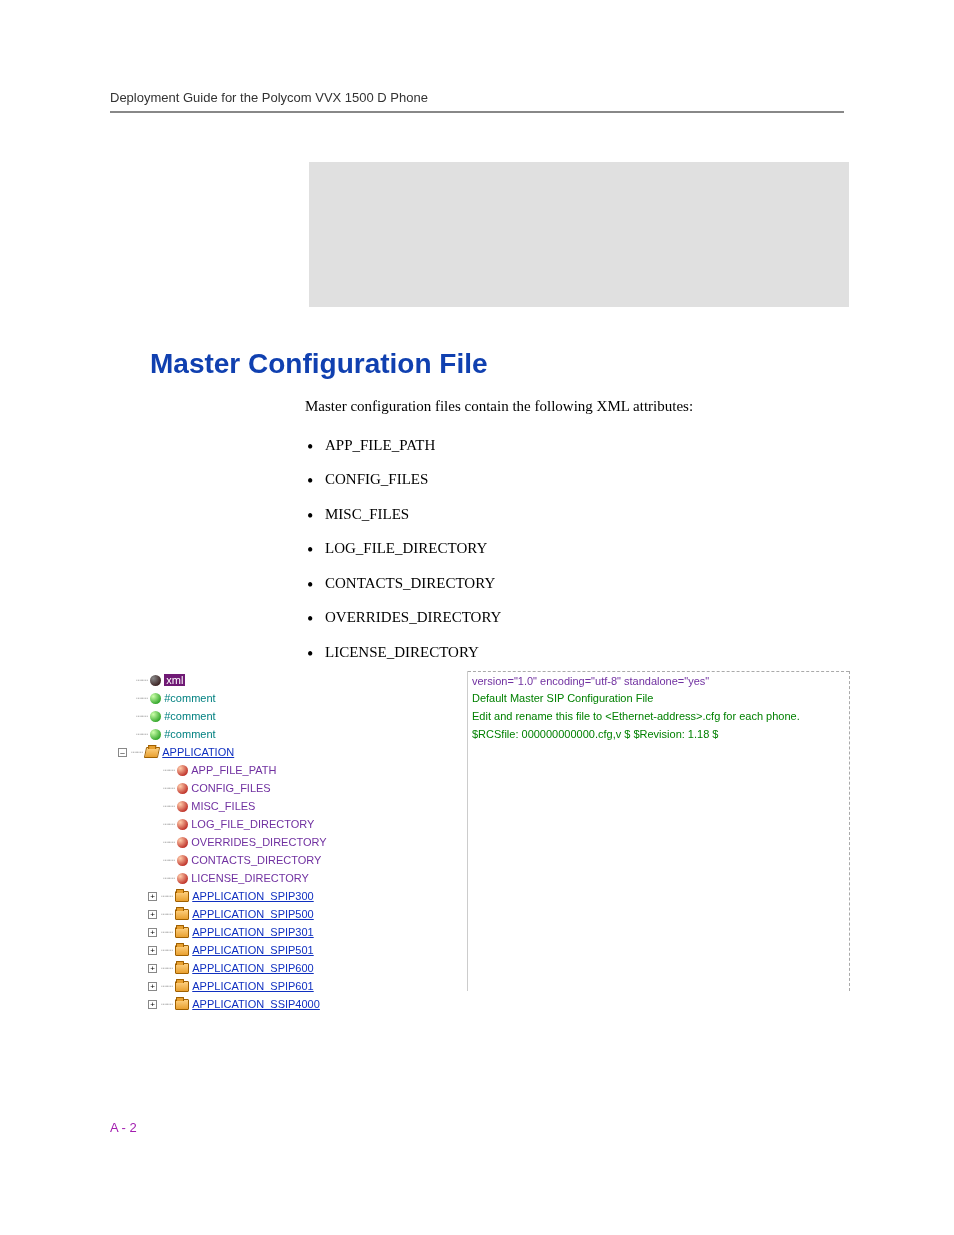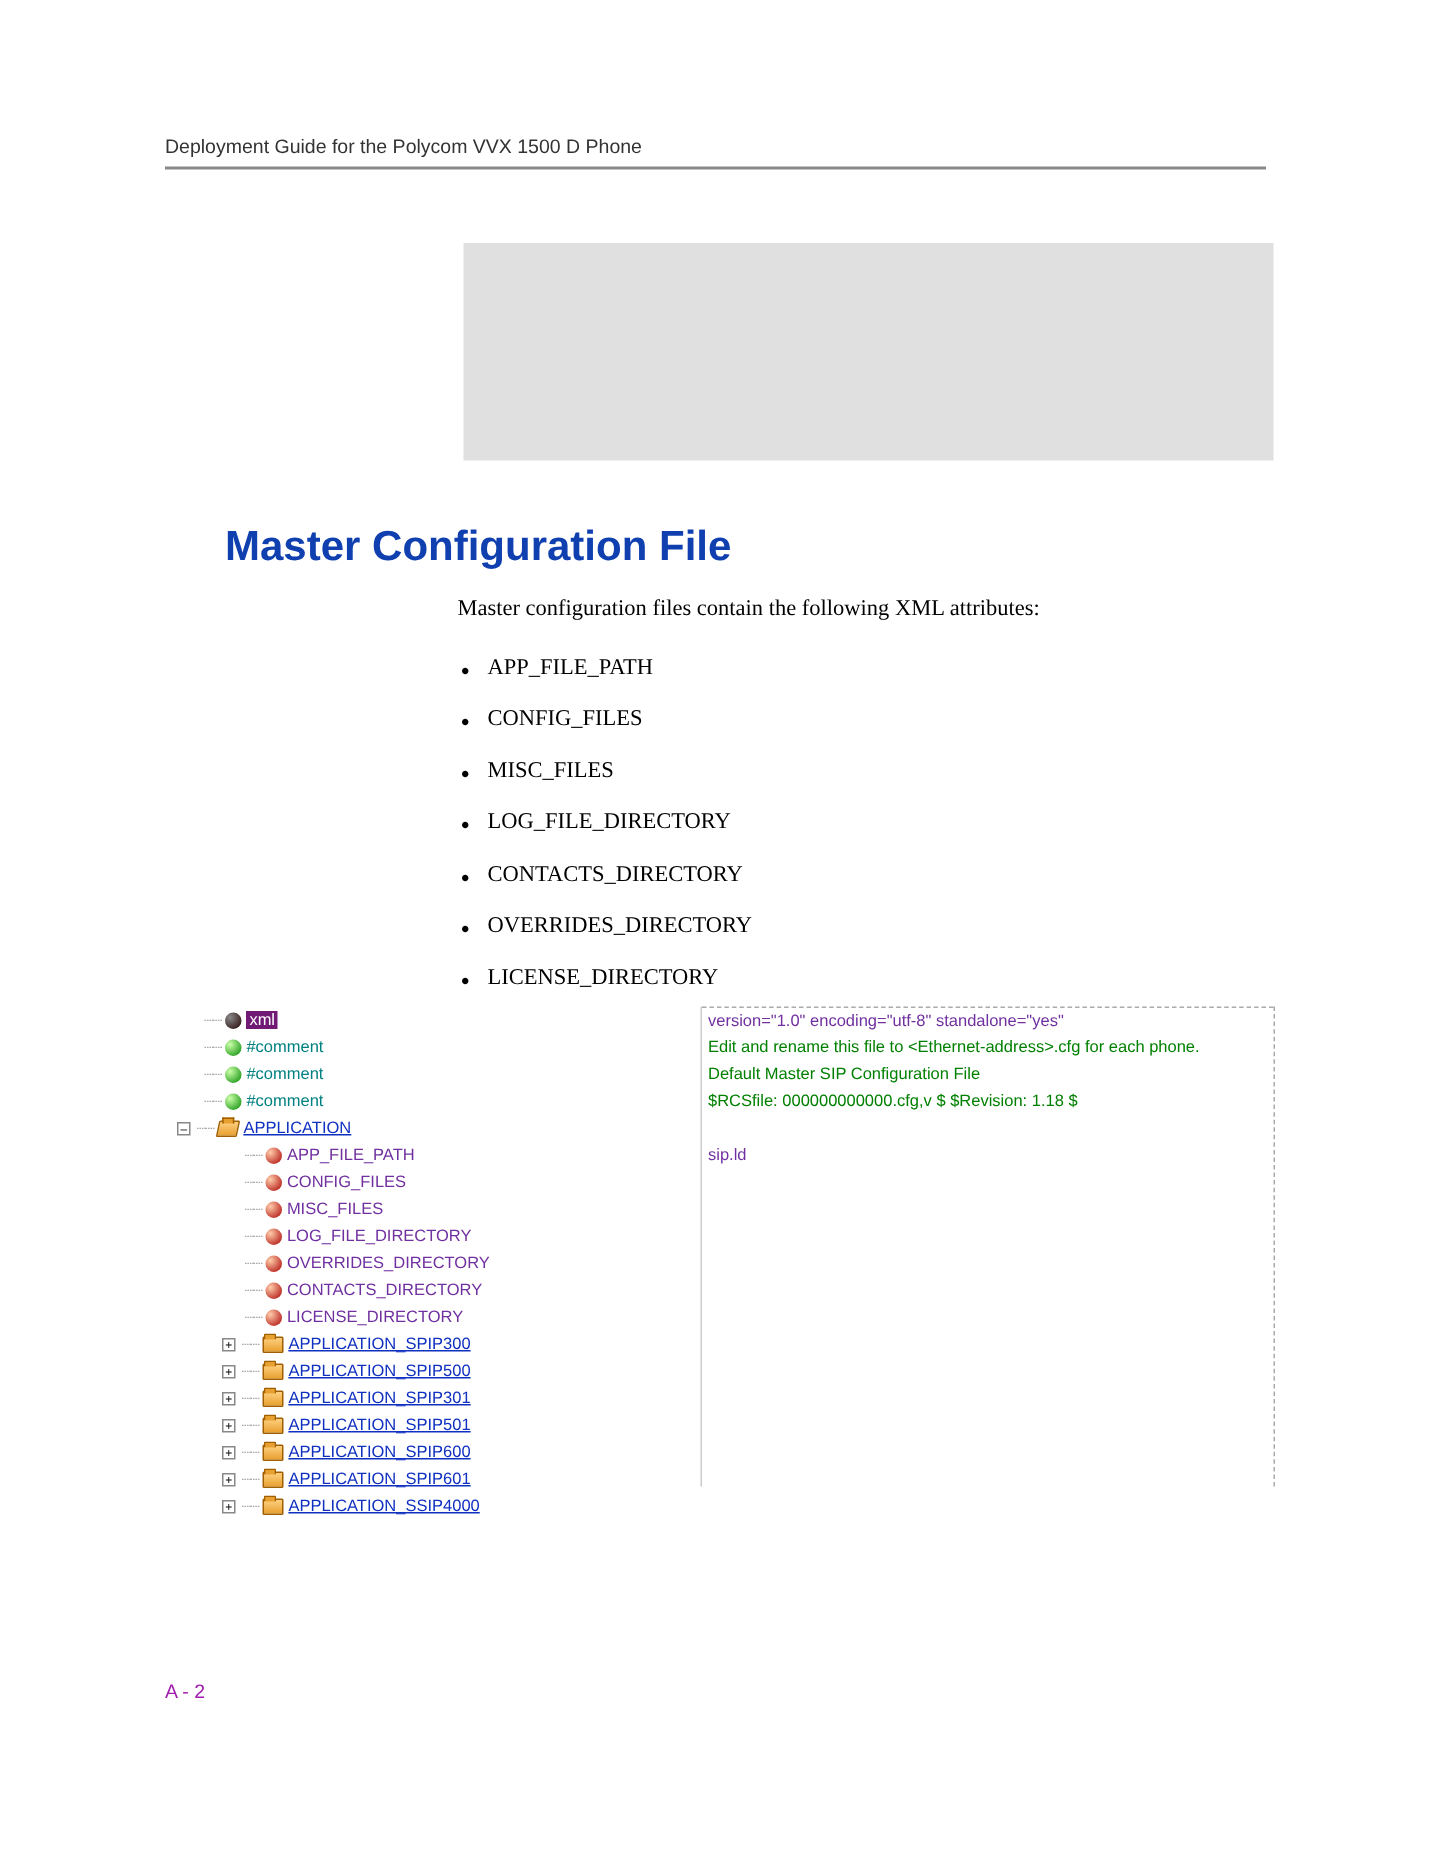--- a/index.html
+++ b/index.html
@@ -322,21 +322,20 @@
     </div>
     <div class="tree-row indent0" style="padding-left:30px">
       <span class="expand-box">+</span>
       <span class="dots">┈┈</span>
       <span class="folder-icon folder-closed"></span>
       <span class="tree-label-blue">APPLICATION_SSIP4000</span>
     </div>
   </div>
   <div class="value-pane">
     <div class="value-row value-dotted-top val-purple">version="1.0" encoding="utf-8" standalone="yes"</div>
+    <div class="value-row val-green">Default Master SIP Configuration File</div>
     <div class="value-row val-green">Edit and rename this file to &lt;Ethernet-address&gt;.cfg for each phone.</div>
-    <div class="value-row val-green">Default Master SIP Configuration File</div>
     <div class="value-row val-green">$RCSfile: 000000000000.cfg,v $  $Revision: 1.18 $</div>
     <div class="value-row"></div>
-    <div class="value-row val-purple">sip.ld</div>
   </div>
 </div>
 
 <div class="page-number">A - 2</div>
 
 </body></html>

